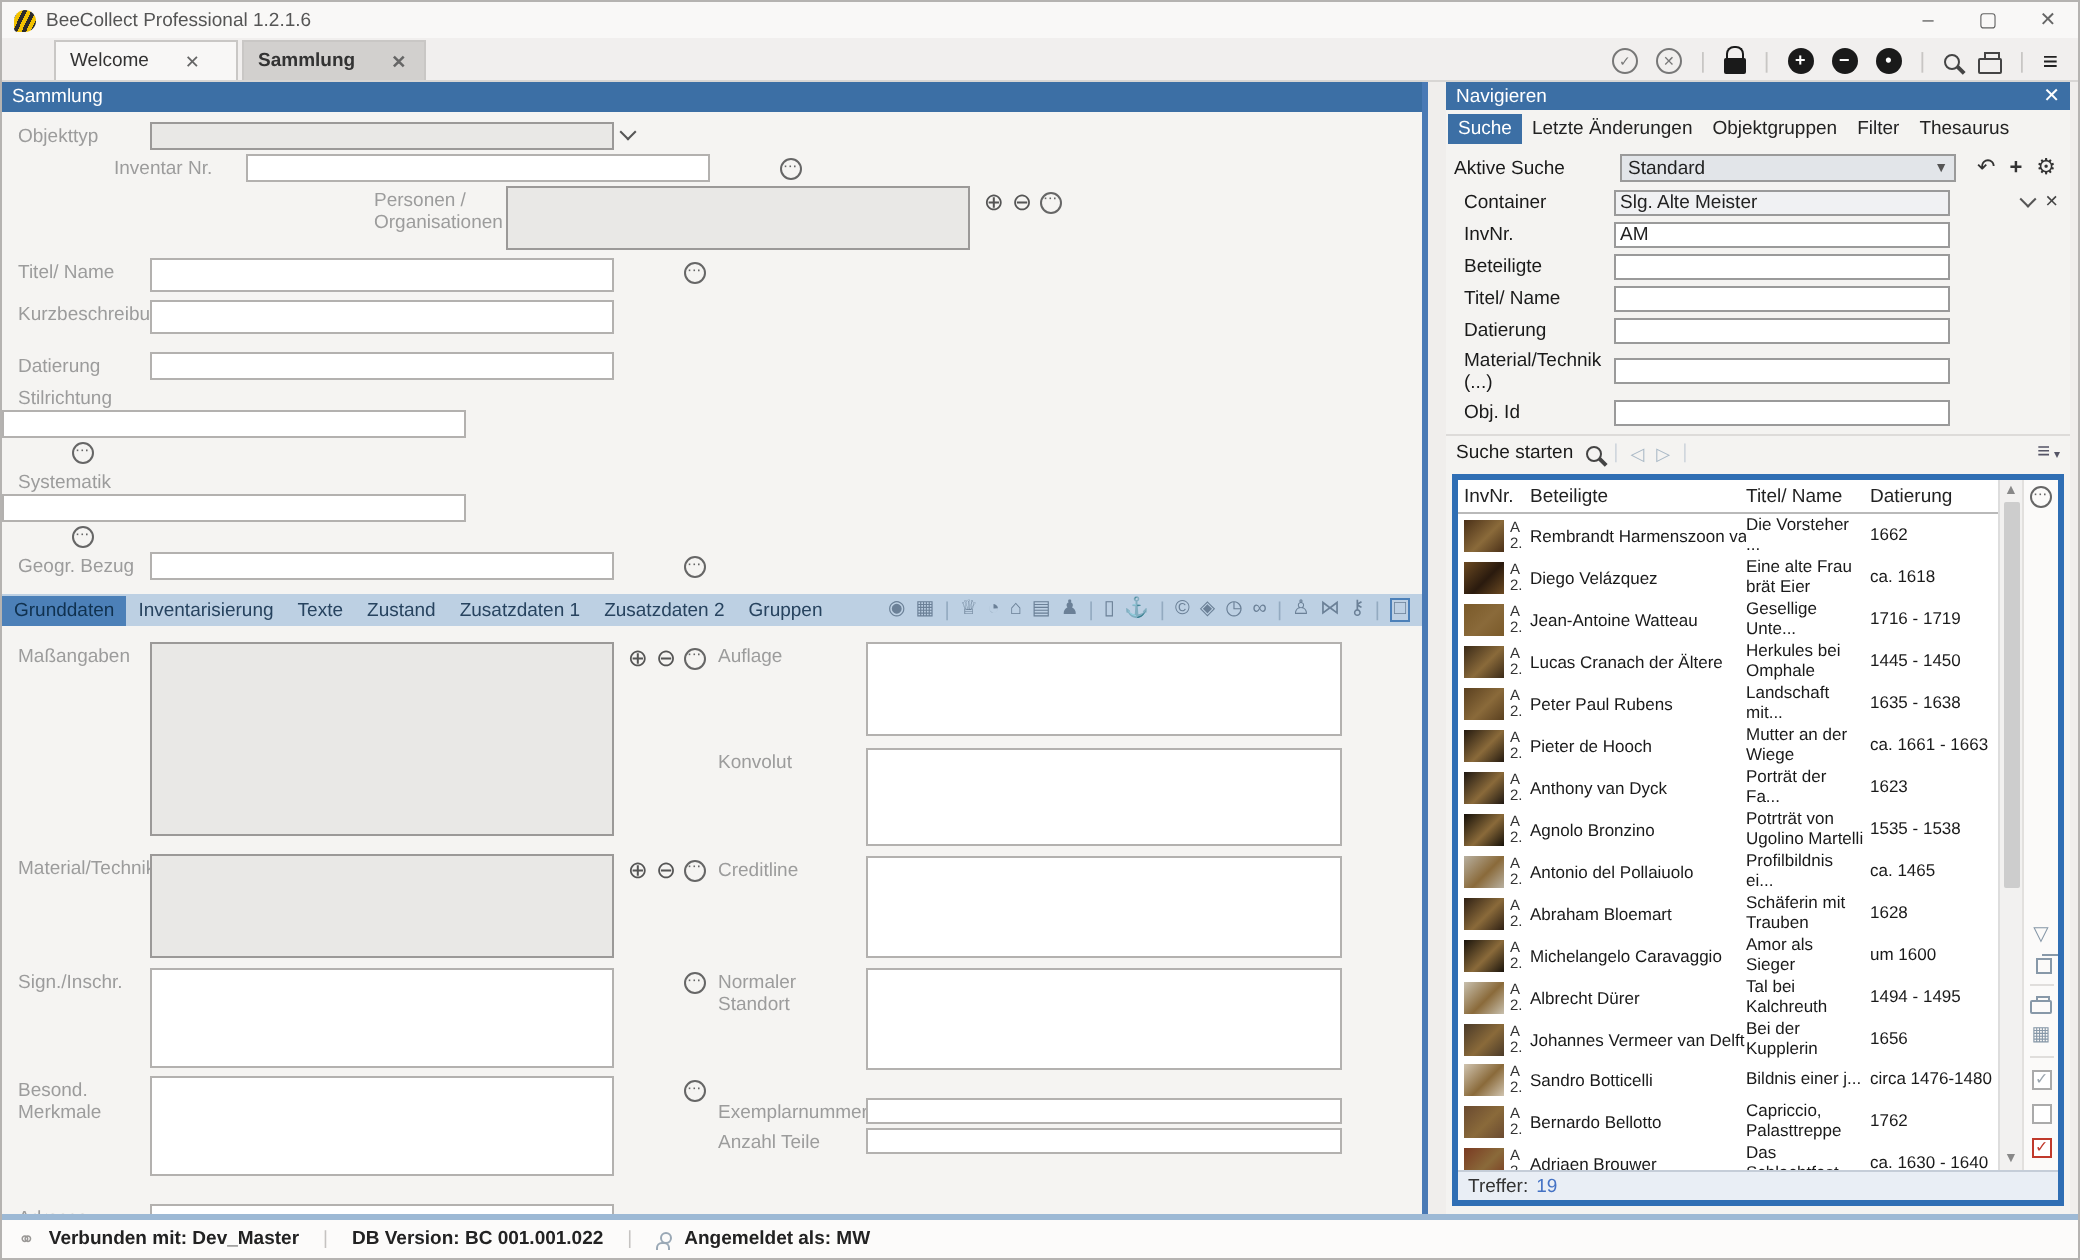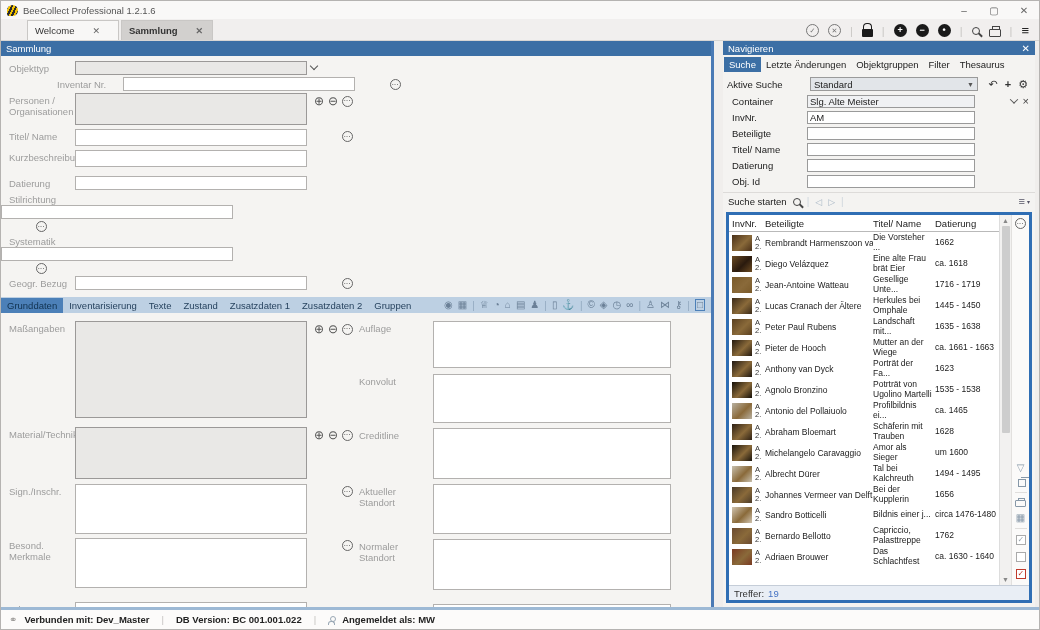--- a/index.html
+++ b/index.html
@@ -176,21 +176,21 @@
         </div>
         <div class="frow" style="margin-bottom: 2px; margin-left: 48px;">
           <div class="lbl">Inventar Nr.</div>
           <div class="ctrl">
             <input style="height: 14px;">
           </div>
           <div class="ticons">
             <span class="circ">···</span>
           </div>
         </div>
-        <div class="frow" style="margin-bottom: 4px;">
+        <div class="frow" style="margin-bottom: 4px; justify-content: center;">
           <div class="lbl">Personen / Organisationen</div>
           <div class="ctrl">
             <textarea class="ro" readonly="" style="height: 32px;"></textarea>
           </div>
           <div class="ticons">
             <span class="op">⊕</span>
             <span class="op">⊖</span>
             <span class="circ">···</span>
           </div>
         </div>
@@ -349,26 +349,20 @@
             <div class="ctrl">
               <textarea style="height: 49px;"></textarea>
             </div>
           </div>
           <div class="frow" style="margin-bottom: 5px;">
             <div class="lbl">Creditline</div>
             <div class="ctrl">
               <textarea style="height: 51px;"></textarea>
             </div>
           </div>
-          <div class="frow" style="margin-bottom: 5px;">
-            <div class="lbl">Aktueller Standort</div>
-            <div class="ctrl">
-              <textarea style="height: 50px;"></textarea>
-            </div>
-          </div>
           <div class="frow" style="margin-bottom: 14px;">
             <div class="lbl">Normaler Standort</div>
             <div class="ctrl">
               <textarea style="height: 51px;"></textarea>
             </div>
           </div>
           <div class="frow" style="margin-bottom: 2px;">
             <div class="lbl">Exemplarnummer</div>
             <div class="ctrl">
               <input style="height: 13px;">
@@ -431,20 +425,25 @@
           <span class="sf-lbl">Titel/ Name</span>
           <input class="sf-input" value="" style="">
           <span class="sf-trail"></span>
         </div>
         <div class="sf-row">
           <span class="sf-lbl">Datierung</span>
           <input class="sf-input" value="" style="">
           <span class="sf-trail"></span>
         </div>
         <div class="sf-row">
+          <span class="sf-lbl">Material/Technik (...)</span>
+          <input class="sf-input" value="" style="">
+          <span class="sf-trail"></span>
+        </div>
+        <div class="sf-row">
           <span class="sf-lbl">Obj. Id</span>
           <input class="sf-input" value="" style="">
           <span class="sf-trail"></span>
         </div>
       </div>
     <div class="search-bar">
       <span class="sb-label">Suche starten</span>
       <span class="ic-mag"></span>
       <span class="sb-sep">|</span>
       <span class="sb-arrow">◁</span>

